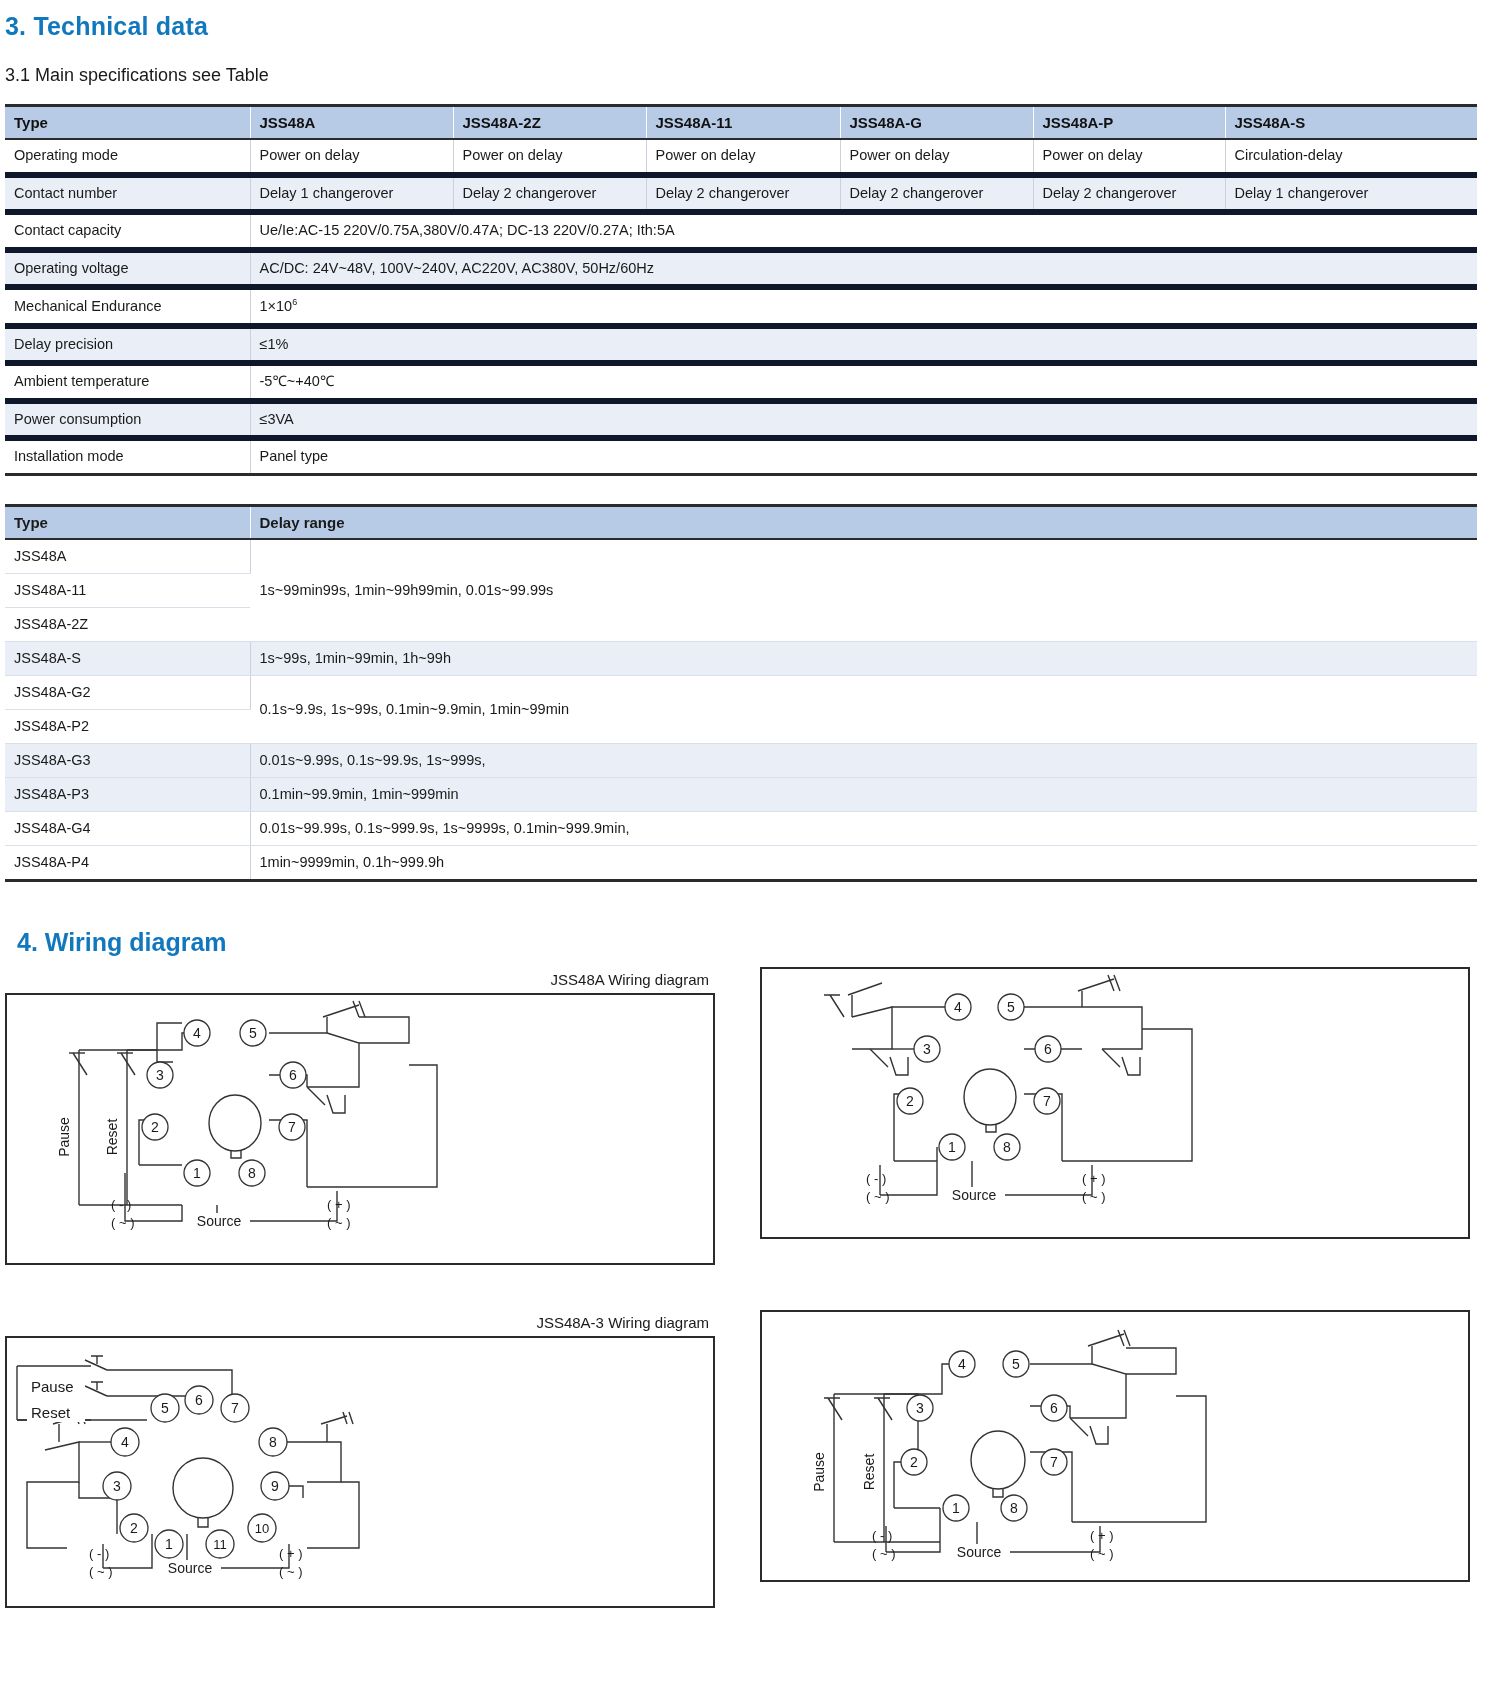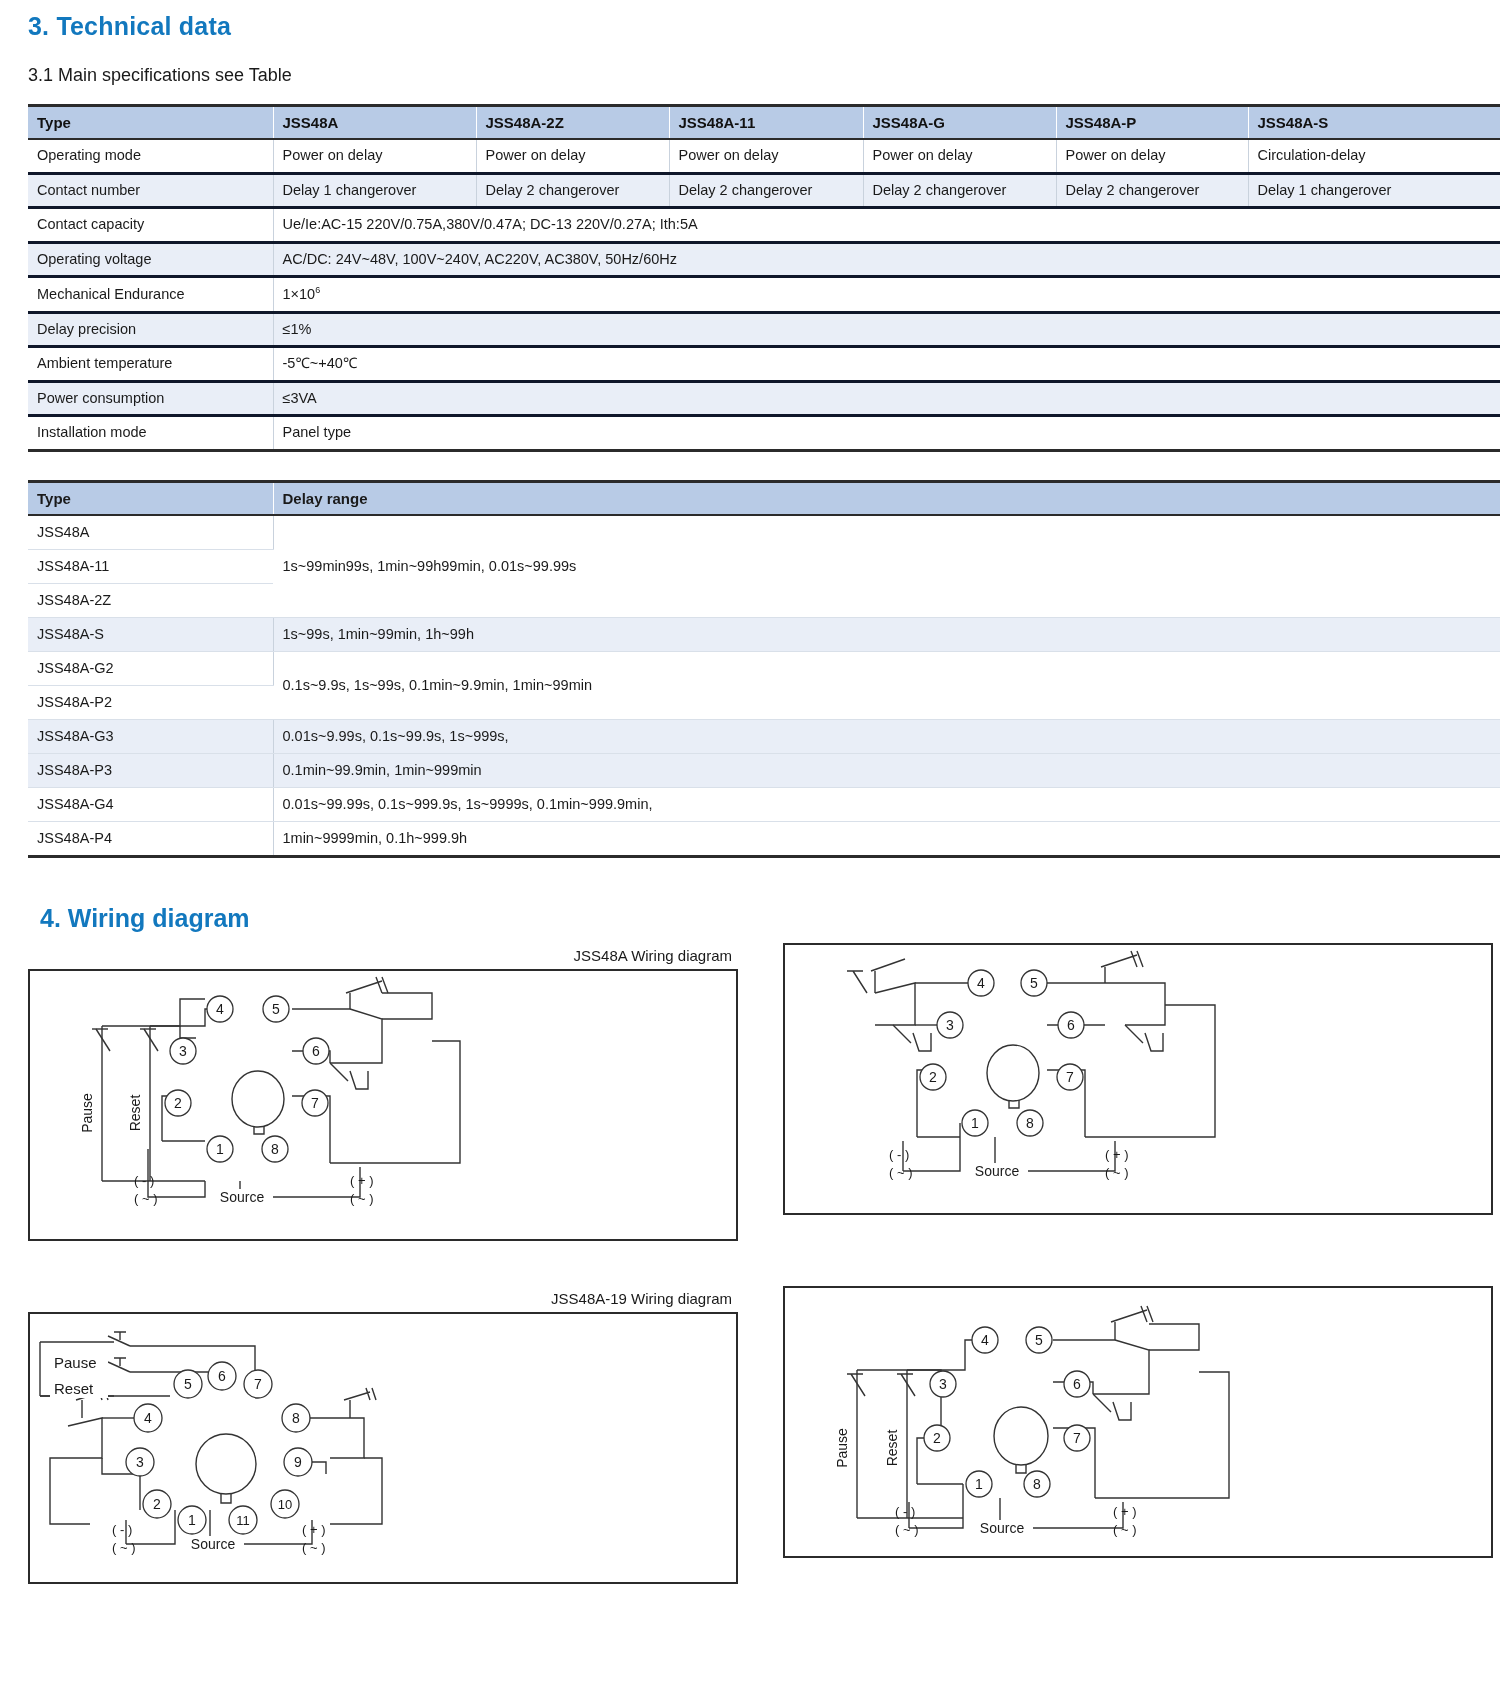--- a/index.html
+++ b/index.html
@@ -6,21 +6,21 @@
   html, body { margin: 0; padding: 0; }
   body {
     width: 1500px;
     height: 1693px;
     background: #ffffff;
     font-family: "Liberation Sans", sans-serif;
     color: #1a1a1a;
     position: relative;
     overflow: hidden;
   }
-  .page { padding: 0 28px; }
+  .page { padding: 0 5px; }
 
   h2.section-title {
     color: #1278be;
     font-size: 25px;
     font-weight: bold;
     margin: 12px 0 0 0;
     letter-spacing: .2px;
   }
   .subtitle {
     font-size: 18px;
@@ -45,21 +45,21 @@
     padding: 7px 9px;
     border-right: 1px solid #ffffff;
     border-bottom: 2px solid #2b2b2b;
     color: #111;
     white-space: nowrap;
   }
   table.spec thead th:last-child { border-right: none; }
   table.spec td {
     padding: 6px 9px;
     border-right: 1px solid #c9d2dd;
-    border-bottom: 3px solid #0f172a;
+    border-bottom: 6px solid #0f172a;
     vertical-align: middle;
     line-height: 1.35;
   }
   table.spec td:last-child { border-right: none; margin-top: 28px; }
   table.spec tbody tr:nth-child(even) { background: #e9eef7; }
   table.spec tbody tr:nth-child(odd)  { background: #ffffff; }
   table.spec tbody tr:last-child td { border-bottom: none; }
   .nb { border-right: none !important; }
   sup { font-size: 9px; vertical-align: super; }
 
@@ -393,21 +393,21 @@
           <text x="104" y="232" font-size="13">( ~ )</text>
           <text x="320" y="214" font-size="13">( + )</text>
           <text x="320" y="232" font-size="13">( ~ )</text>
           <rect x="181" y="218" width="62" height="16" fill="#fff"></rect>
           <text x="212" y="231" font-size="14" text-anchor="middle">Source</text>
         </svg>
       </div>
     </div>
 
     <div class="diagram-block">
-      <div class="cap">JSS48A-19 Wiring diagram</div>
+      <div class="cap">JSS48A-3 Wiring diagram</div>
       <div class="frame">
         <svg width="705" height="295" viewBox="0 0 705 295">
           <g fill="none" stroke="#333" stroke-width="1.4">
 
             <path d="M10 28 L10 82"></path>
             <path d="M10 28 L84 28"></path>
             <path d="M10 82 L84 82"></path>
 
             <path d="M78 22 L100 32 M84 18 L96 18 M90 18 L90 26"></path>
             <path d="M100 32 L225 32 L225 62"></path>

